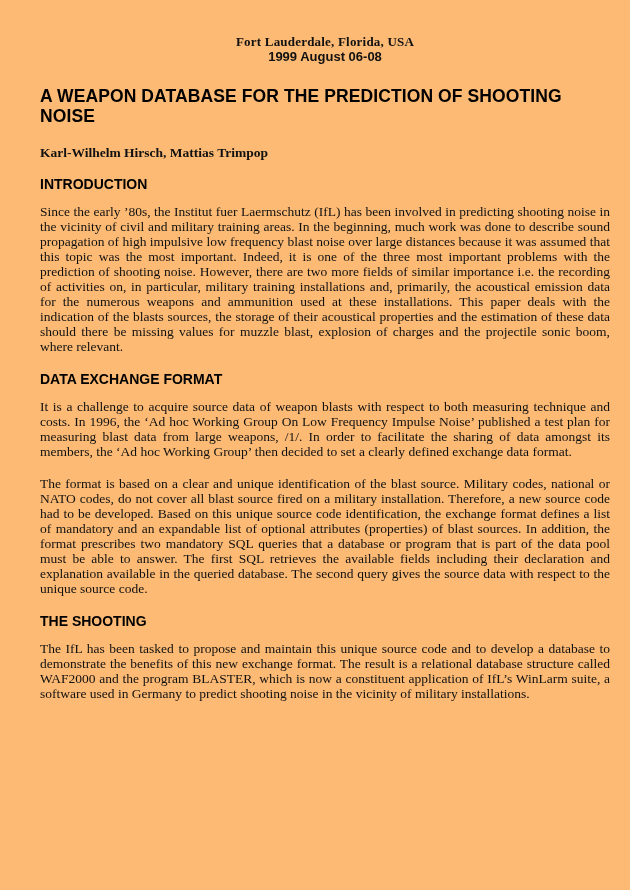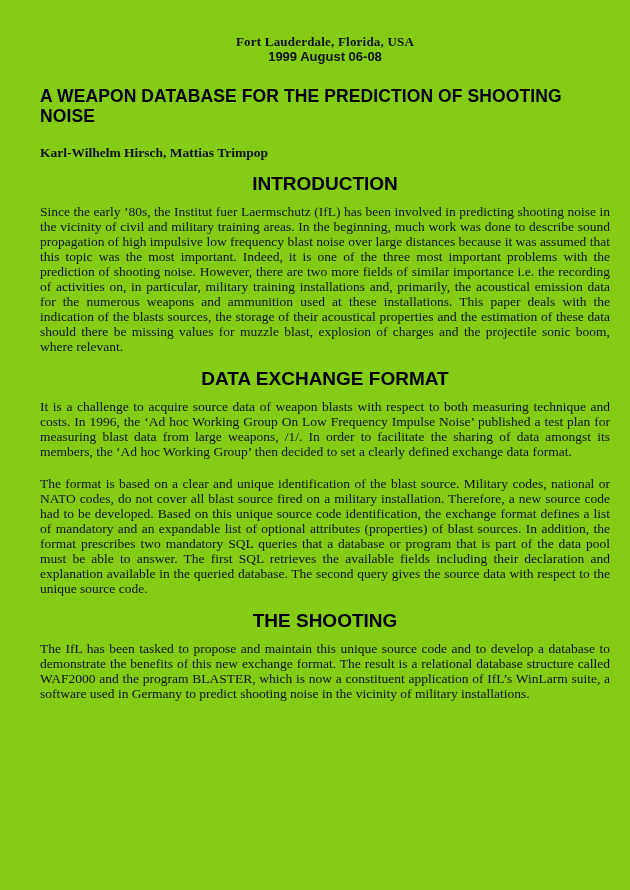--- a/index.html
+++ b/index.html
@@ -12,21 +12,21 @@
     height: 890px;
     color: #111111;
     font-family: "Liberation Serif", serif;
     -webkit-font-smoothing: antialiased;
   }
   .page {
     box-sizing: border-box;
     width: 630px;
     height: 890px;
     padding: 34px 20px 0 40px;
-    background: #84cc16;
+    background: #fdba74;
     overflow: hidden;
   }
   .conf-header {
     text-align: center;
   }
   .conf-location {
     font-family: "Liberation Serif", serif;
     font-weight: bold;
     font-size: 13px;
     line-height: 15px;
@@ -62,23 +62,22 @@
     font-weight: bold;
   }
   .affiliation {
     font-size: 13.5px;
     line-height: 16px;
     margin-top: 15px;
   }
   .section-heading {
     font-family: "Liberation Sans", sans-serif;
     font-weight: bold;
-    font-size: 19px;
+    font-size: 14px;
     line-height: 16px;
-    text-align: center;
     margin: 15px 0 12px 0;
     color: #000000;
   }
   .para {
     font-size: 13.5px;
     line-height: 15px;
     text-align: justify;
     margin: 0 0 17px 0;
   }
 </style>

